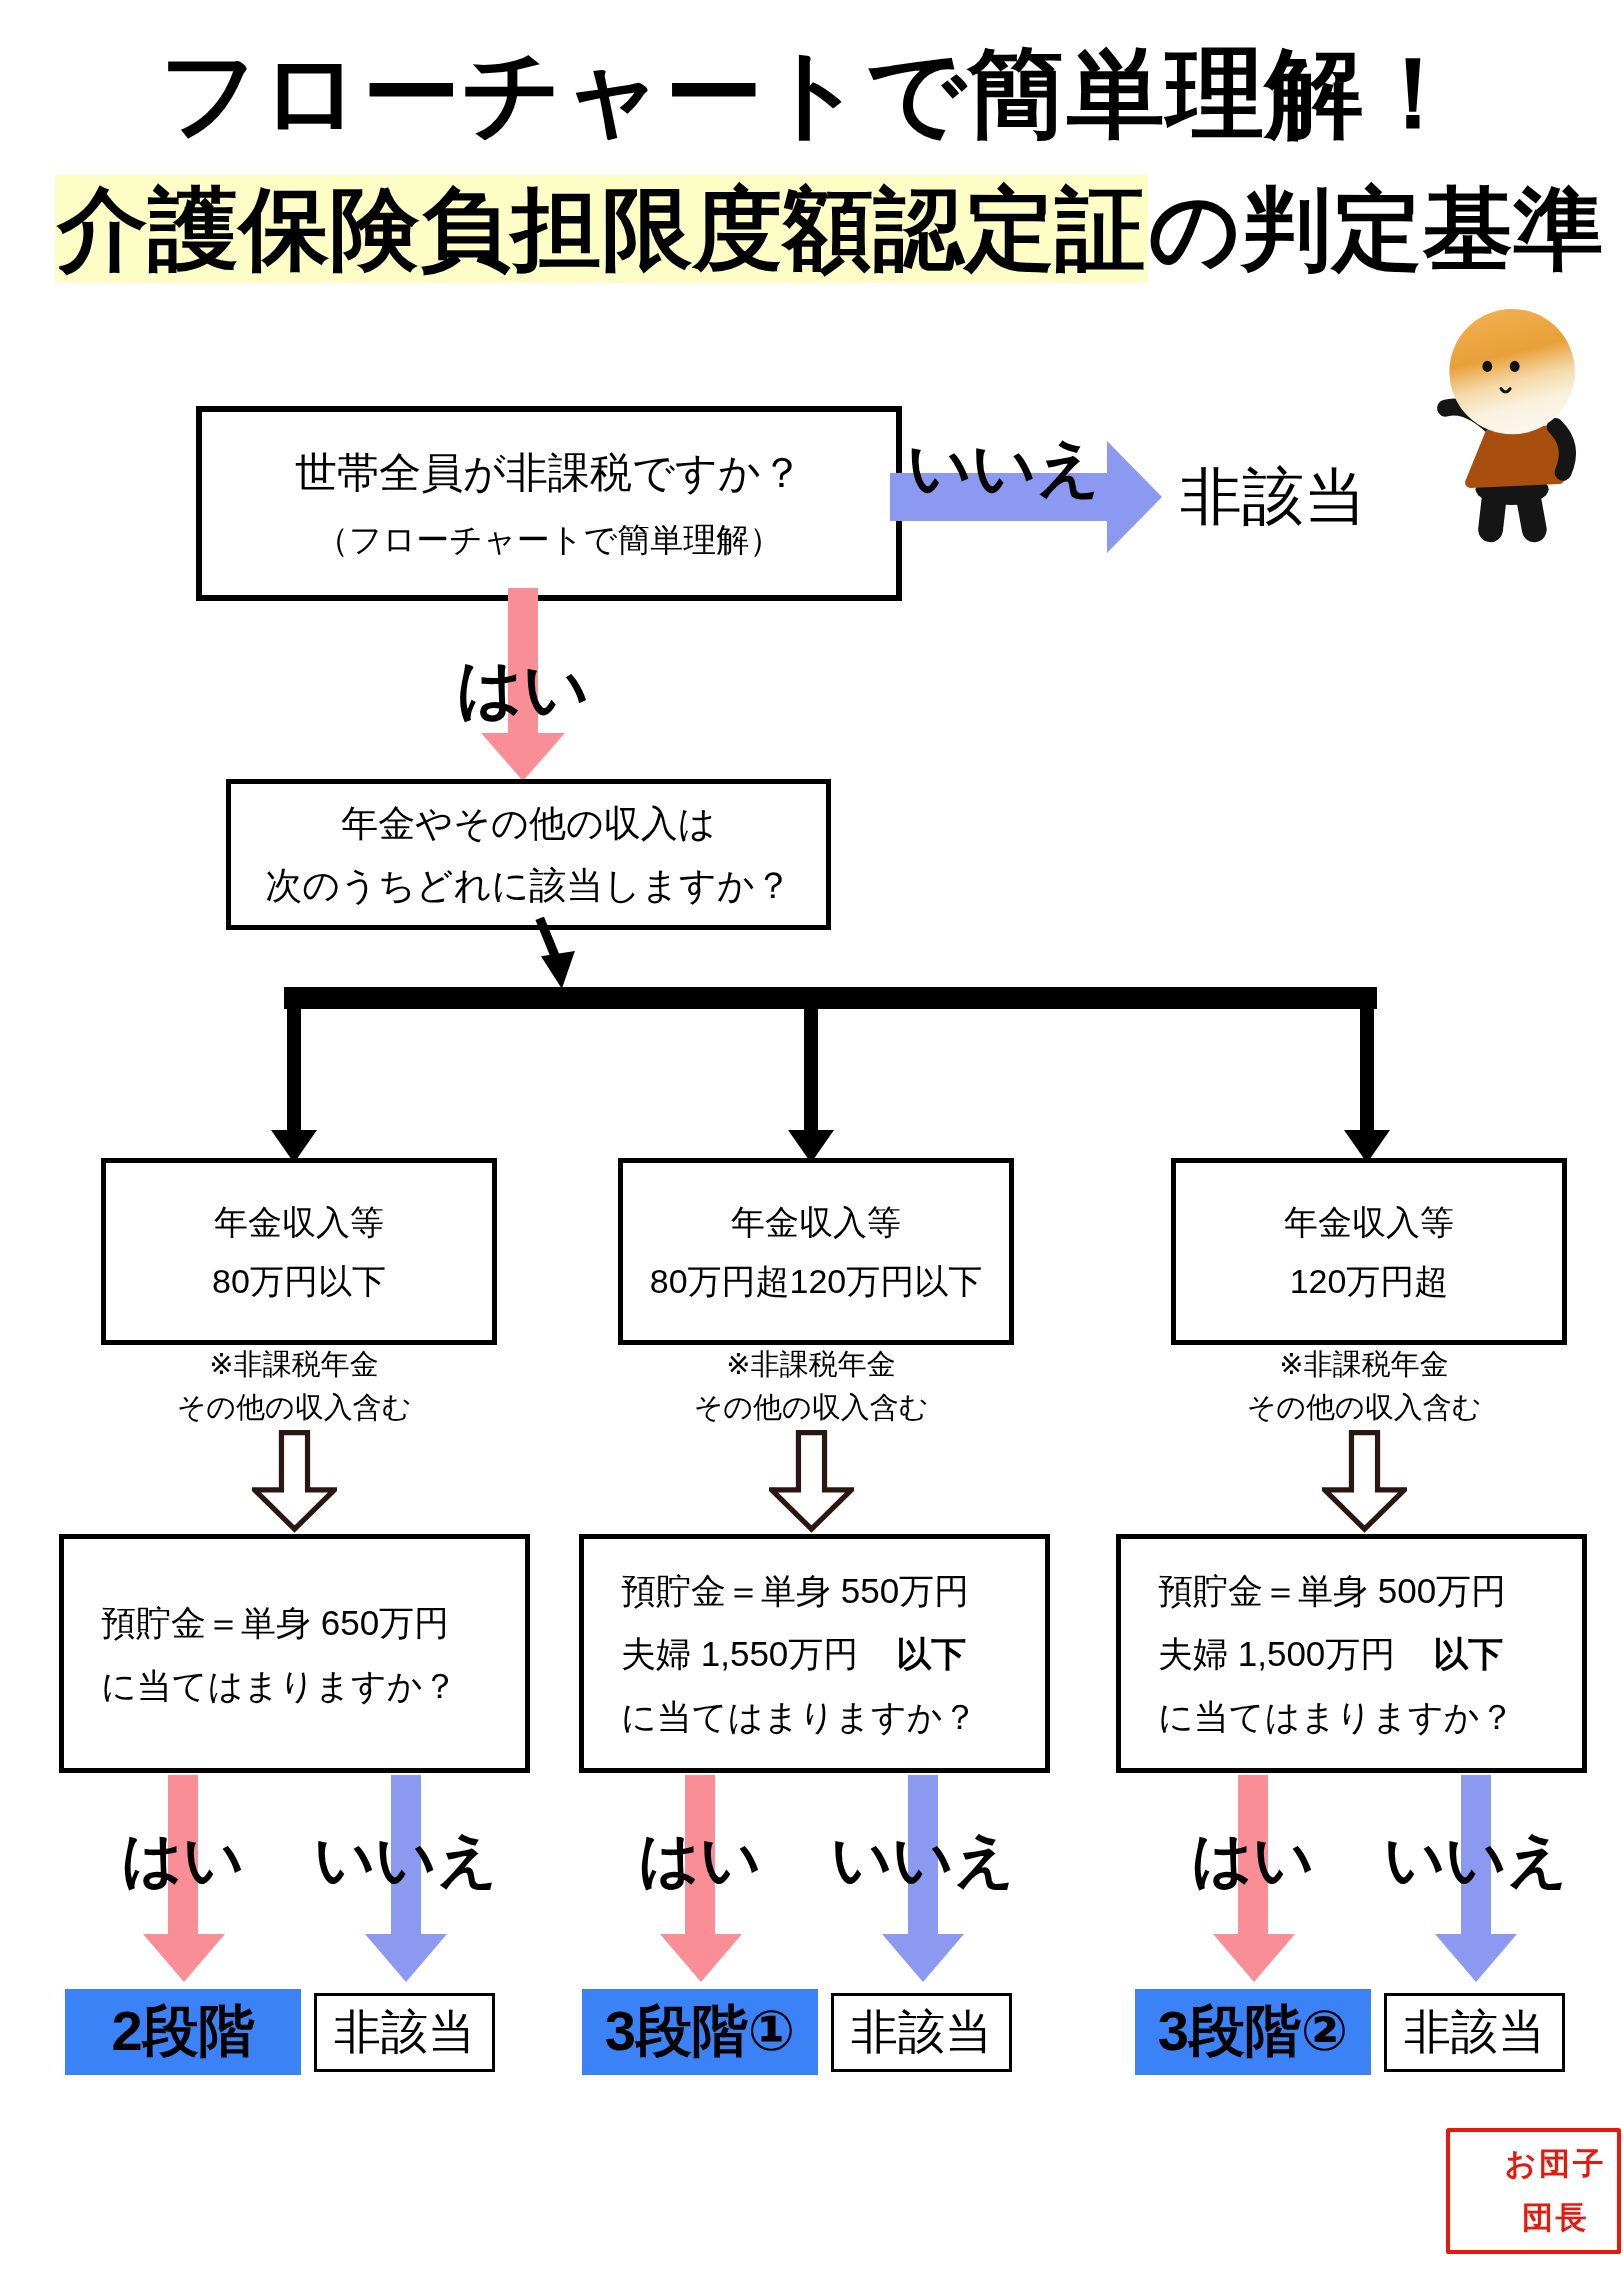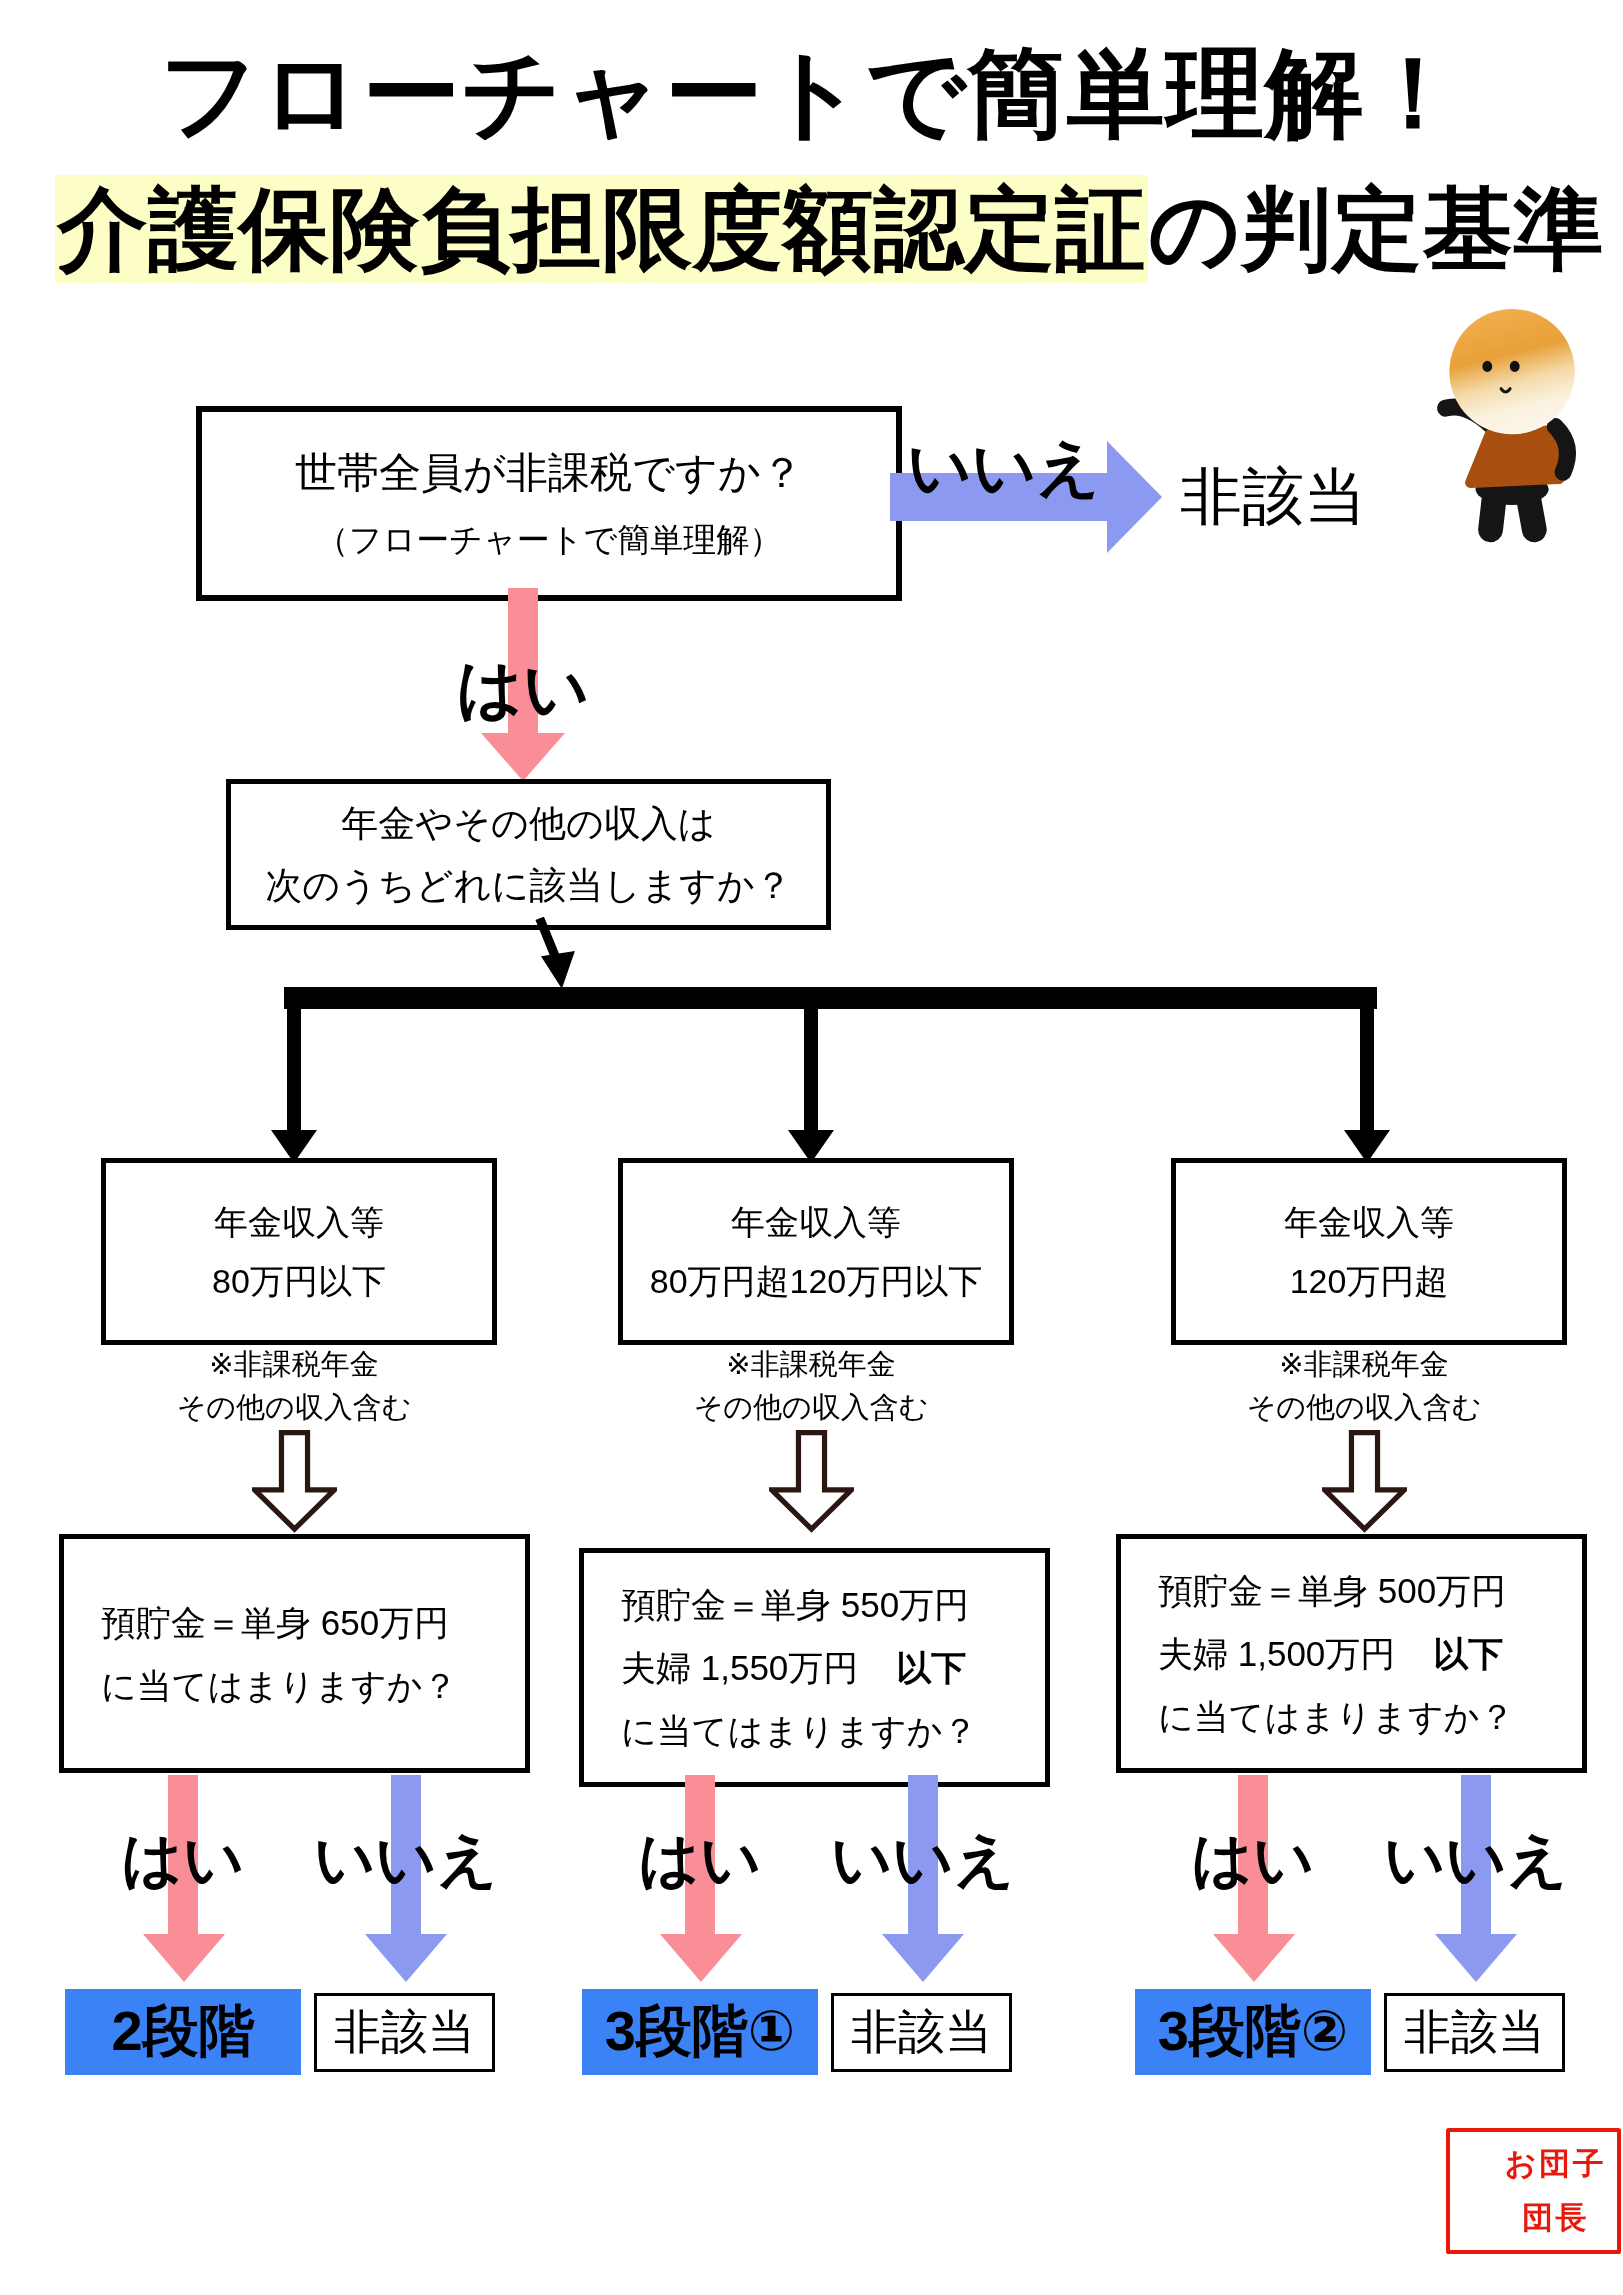--- a/index.html
+++ b/index.html
@@ -138,21 +138,21 @@
     <div class="incomel">年金収入等</div>
     <div class="incomel">80万円超120万円以下</div>
   </div>
   <div class="notes" style="left:618px;top:1343px;width:386px;">
     <div>※非課税年金</div>
     <div>その他の収入含む</div>
   </div>
   <svg class="abs" style="left:769px;top:1430px;" width="85" height="103" viewBox="0 0 130 158">
     <path d="M45,4 H85 V92 H126 L65,152 L4,92 H45 Z" fill="#fff" stroke="#2A1712" stroke-width="8"></path>
   </svg>
-  <div class="box box2border savebox" style="left:579px;top:1534px;width:471px;height:239px;margin-top:14px;">
+  <div class="box box2border savebox" style="left:579px;top:1534px;width:471px;height:239px;">
     <div class="savel">預貯金＝単身 550万円</div>
     <div class="savel"><span>夫婦 1,550万円</span><span class="save-bold">以下</span></div>
     <div class="savel">に当てはまりますか？</div>
   </div>
   <div class="stem pink" style="left:685px;top:1775px;width:30px;height:160px;"></div>
   <div class="head-down" style="left:660px;top:1934px;border-left:41px solid transparent;border-right:41px solid transparent;border-top:48px solid #F98E96;"></div>
   <div class="stem blue" style="left:908px;top:1775px;width:30px;height:160px;"></div>
   <div class="head-down" style="left:882px;top:1934px;border-left:41px solid transparent;border-right:41px solid transparent;border-top:48px solid #8B99F0;"></div>
   <div class="biglabel" style="left:569px;top:1820px;width:262px;font-size:60px;">はい</div>
   <div class="biglabel" style="left:792px;top:1820px;width:262px;font-size:60px;">いいえ</div>

